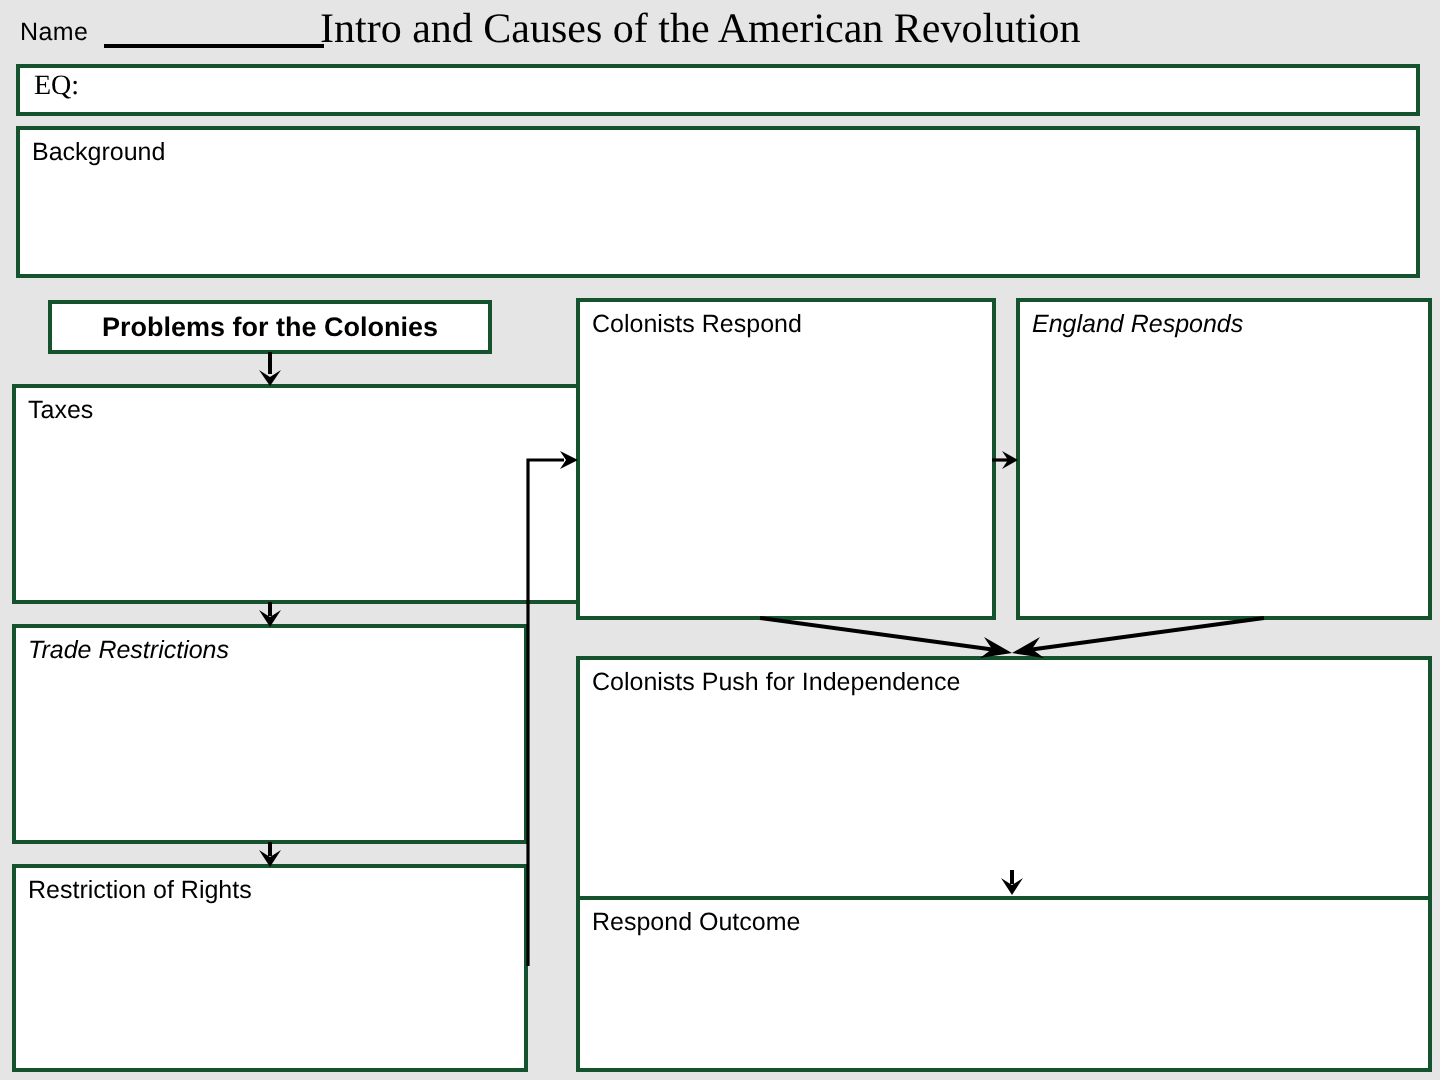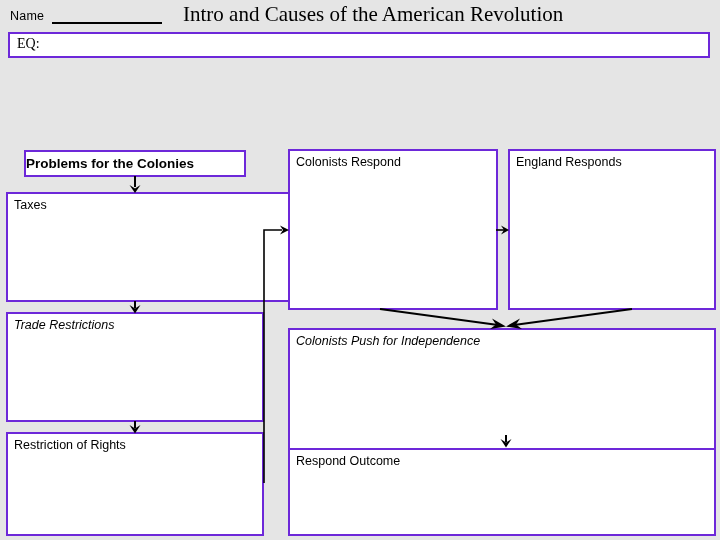--- a/index.html
+++ b/index.html
@@ -37,33 +37,33 @@
   #name-blank {
     position: absolute;
     left: 52px;
     top: 22px;
     width: 110px;
     height: 0;
     border-bottom: 2px solid #000;
   }
   #worksheet-title {
     position: absolute;
-    left: 183px;
+    left: 160px;
     top: 2px;
     font-family: "Liberation Serif", serif;
     font-size: 21px;
     line-height: 24px;
     white-space: nowrap;
   }
 
   
   .box {
     position: absolute;
     box-sizing: border-box;
-    border: 2px solid #6d28d9;
+    border: 2px solid #14532d;
     background: #ffffff;
   }
   .box > .box-label {
     position: absolute;
     left: 6px;
     top: 4px;
     font-size: 12.5px;
     line-height: 15px;
     font-family: "Liberation Sans", sans-serif;
     white-space: nowrap;
@@ -73,36 +73,36 @@
     font-size: 14px;
     left: 7px;
     top: 2px;
   }
   .box.center-bold {
     border-width: 2px;
   }
   .box.center-bold > .box-label {
     position: static;
     display: block;
-    text-align: left;
+    text-align: center;
     font-weight: bold;
     font-size: 13.5px;
     line-height: 23px;
   }
 
   
   #eq-box            { left: 8px;   top: 32px;  width: 702px; height: 26px; }
   #background-box    { left: 8px;   top: 63px;  width: 702px; height: 76px; }
   #problems-box      { left: 24px;  top: 150px; width: 222px; height: 27px; }
   #taxes-box         { left: 6px;   top: 192px; width: 300px; height: 110px; }
   #trade-box         { left: 6px;   top: 312px; width: 258px; height: 110px; font-style: italic; }
   #rights-box        { left: 6px;   top: 432px; width: 258px; height: 104px; }
   #colonists-respond-box { left: 288px; top: 149px; width: 210px; height: 161px; }
-  #england-responds-box  { left: 508px; top: 149px; width: 208px; height: 161px; }
-  #push-independence-box { left: 288px; top: 328px; width: 428px; height: 136px; font-style: italic; }
+  #england-responds-box  { left: 508px; top: 149px; width: 208px; height: 161px; font-style: italic; }
+  #push-independence-box { left: 288px; top: 328px; width: 428px; height: 136px; }
   #overall-outcome-box   { left: 288px; top: 448px; width: 428px; height: 88px; }
 
   
   .arrow-svg {
     position: absolute;
     overflow: visible;
     pointer-events: none;
   }
   .arrow-line {
     stroke: #000000;
@@ -121,20 +121,23 @@
   <div id="header-row">
     <span id="name-label">Name</span>
     <span id="name-blank"></span>
     <span id="worksheet-title">Intro and Causes of the American Revolution</span>
   </div>
 
   <div class="box serif" id="eq-box">
     <span class="box-label">EQ:</span>
   </div>
 
+  <div class="box" id="background-box">
+    <span class="box-label">Background</span>
+  </div>
 
   <div class="box center-bold" id="problems-box">
     <span class="box-label">Problems for the Colonies</span>
   </div>
 
   <div class="box" id="taxes-box">
     <span class="box-label">Taxes</span>
   </div>
 
   <div class="box" id="trade-box">

